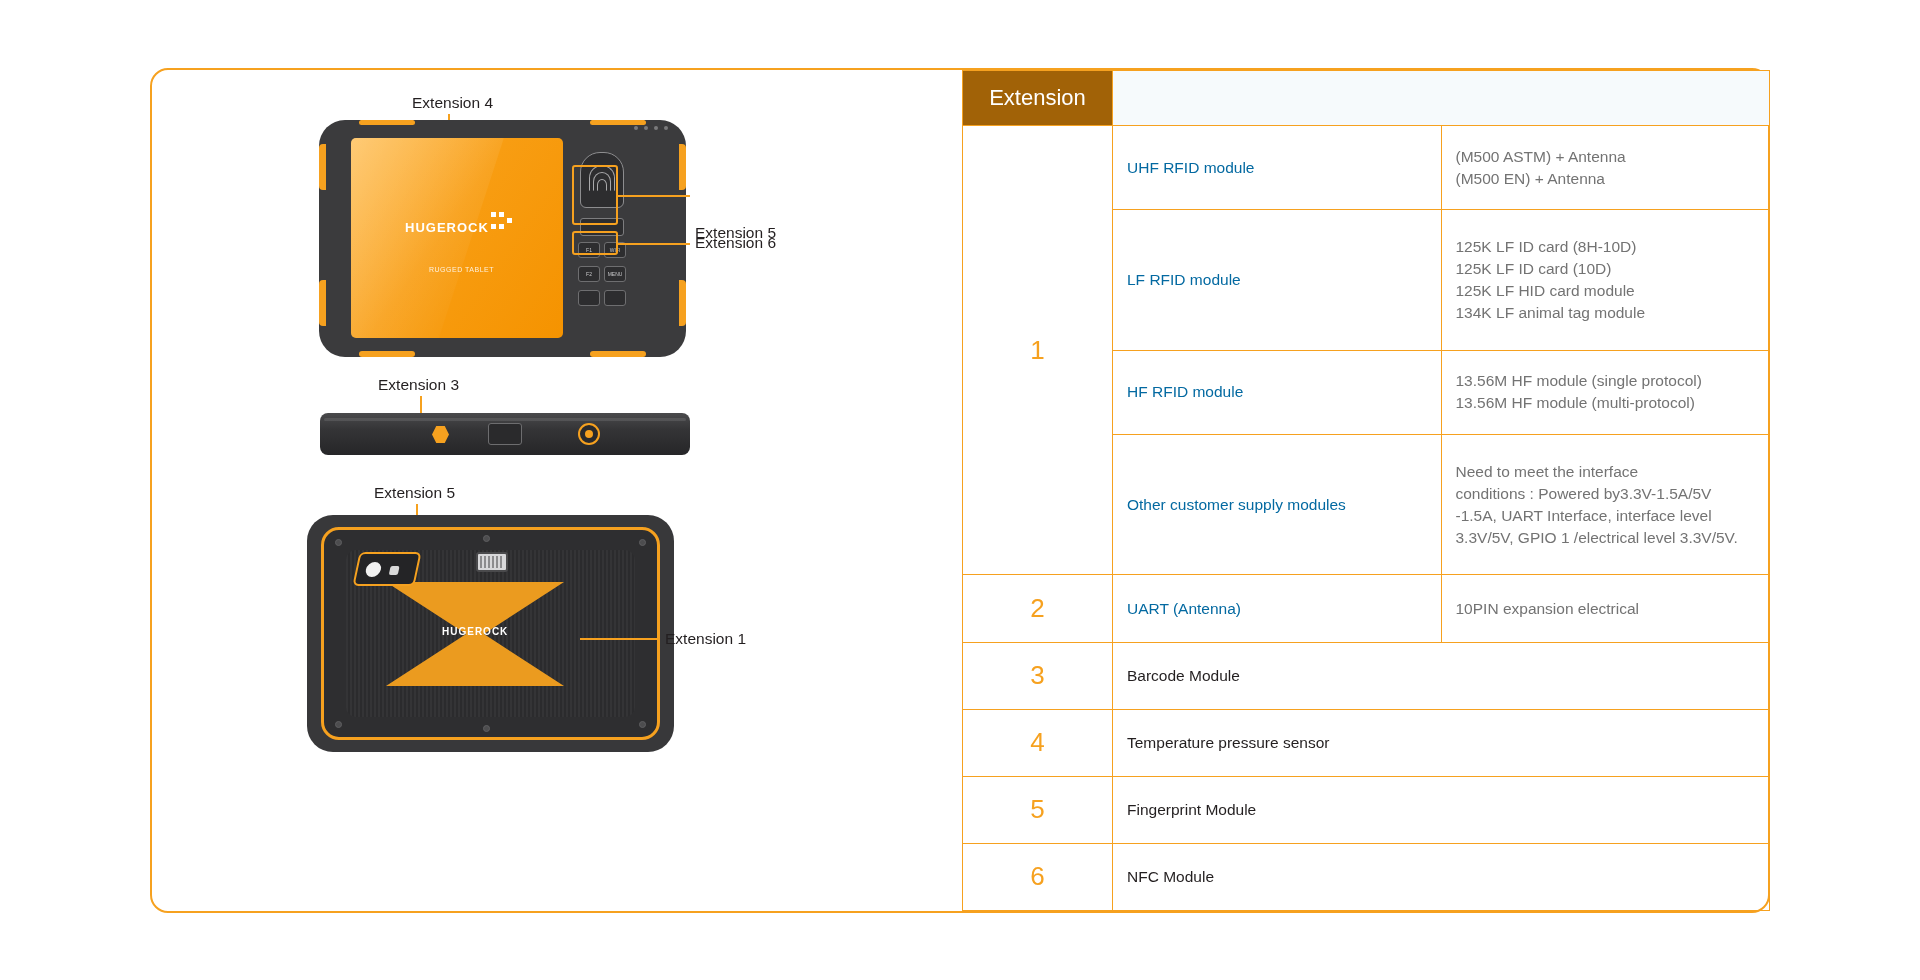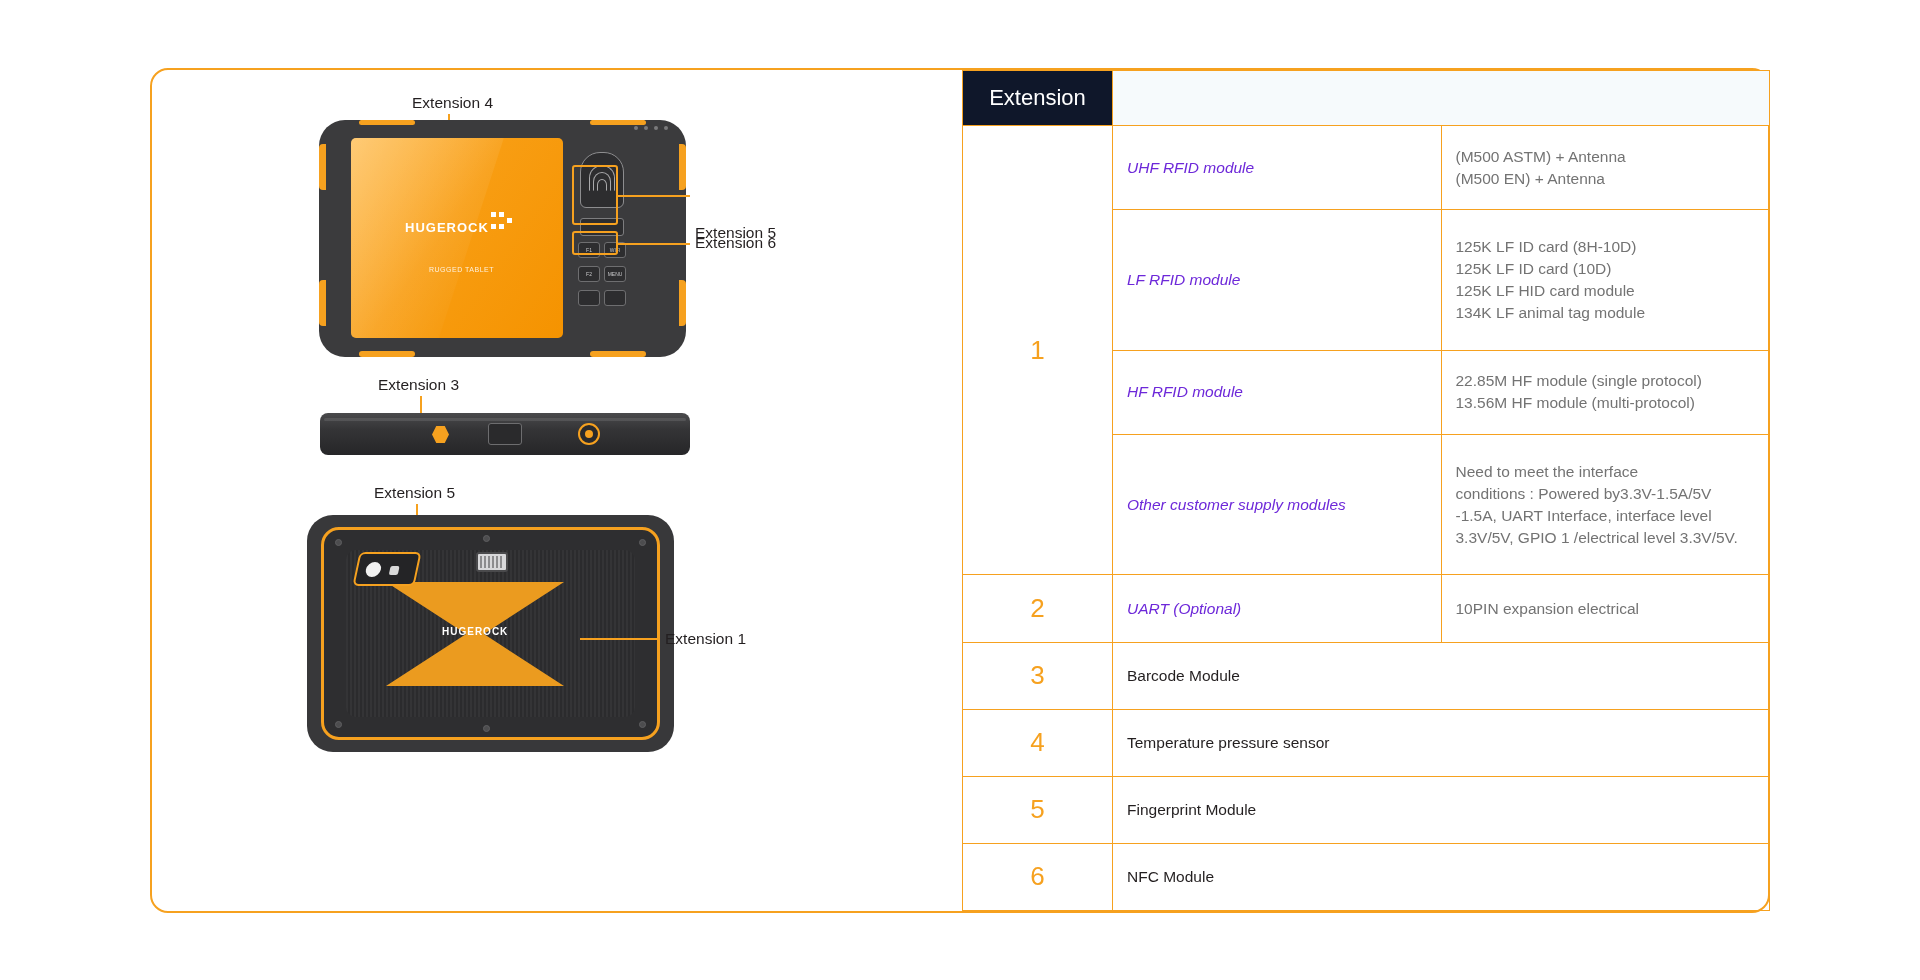--- a/index.html
+++ b/index.html
@@ -310,41 +310,40 @@
     color: #231f20;
   }
   .tbl td, .tbl th {
     border: 1px solid #f6a11f;
     vertical-align: middle;
     padding: 10px 14px;
     text-align: left;
     font-weight: normal;
   }
   .hdr-cell {
-    background: #0f172a;
+    background: #a16207;
     color: #ffffff;
     font-size: 22px;
     font-weight: bold;
     width: 150px;
     text-align: center !important;
     padding: 8px 6px !important;
   }
   .hdr-blank { background: #f6fafc; border-left: 1px solid #f6a11f; }
   .num-cell {
     width: 150px;
     text-align: center !important;
     color: #f6a11f;
     font-size: 26px;
     background: #ffffff;
   }
   .lbl-cell {
     width: 218px;
     font-weight: bold;
-    color: #6d28d9;
-    font-style: italic;
+    color: #0369a1;
   }
   .val-cell {
     color: #737373;
     line-height: 1.42;
   }
   .val-cell .ln { display: block; }
   .simple-cell { font-weight: bold; }
 </style>
 </head>
 <body>
@@ -478,37 +477,37 @@
       <td class="val-cell">
         <span class="ln">125K LF ID card (8H-10D)</span>
         <span class="ln">125K LF ID card (10D)</span>
         <span class="ln">125K LF HID card module</span>
         <span class="ln">134K LF animal tag module</span>
       </td>
     </tr>
     <tr>
       <td class="lbl-cell">HF RFID module</td>
       <td class="val-cell">
-        <span class="ln">22.85M HF module (single protocol)</span>
+        <span class="ln">13.56M HF module (single protocol)</span>
         <span class="ln">13.56M HF module (multi-protocol)</span>
       </td>
     </tr>
     <tr>
       <td class="lbl-cell">Other customer supply modules</td>
       <td class="val-cell">
         <span class="ln">Need to meet the interface</span>
         <span class="ln">conditions : Powered by3.3V-1.5A/5V</span>
         <span class="ln">-1.5A, UART Interface, interface level</span>
         <span class="ln">3.3V/5V, GPIO 1 /electrical level 3.3V/5V.</span>
       </td>
     </tr>
 
     <tr>
       <td class="num-cell">2</td>
-      <td class="lbl-cell">UART (Optional)</td>
+      <td class="lbl-cell">UART (Antenna)</td>
       <td class="val-cell">10PIN expansion electrical</td>
     </tr>
 
     <tr>
       <td class="num-cell">3</td>
       <td class="simple-cell" colspan="2">Barcode Module</td>
     </tr>
     <tr>
       <td class="num-cell">4</td>
       <td class="simple-cell" colspan="2">Temperature pressure sensor</td>

